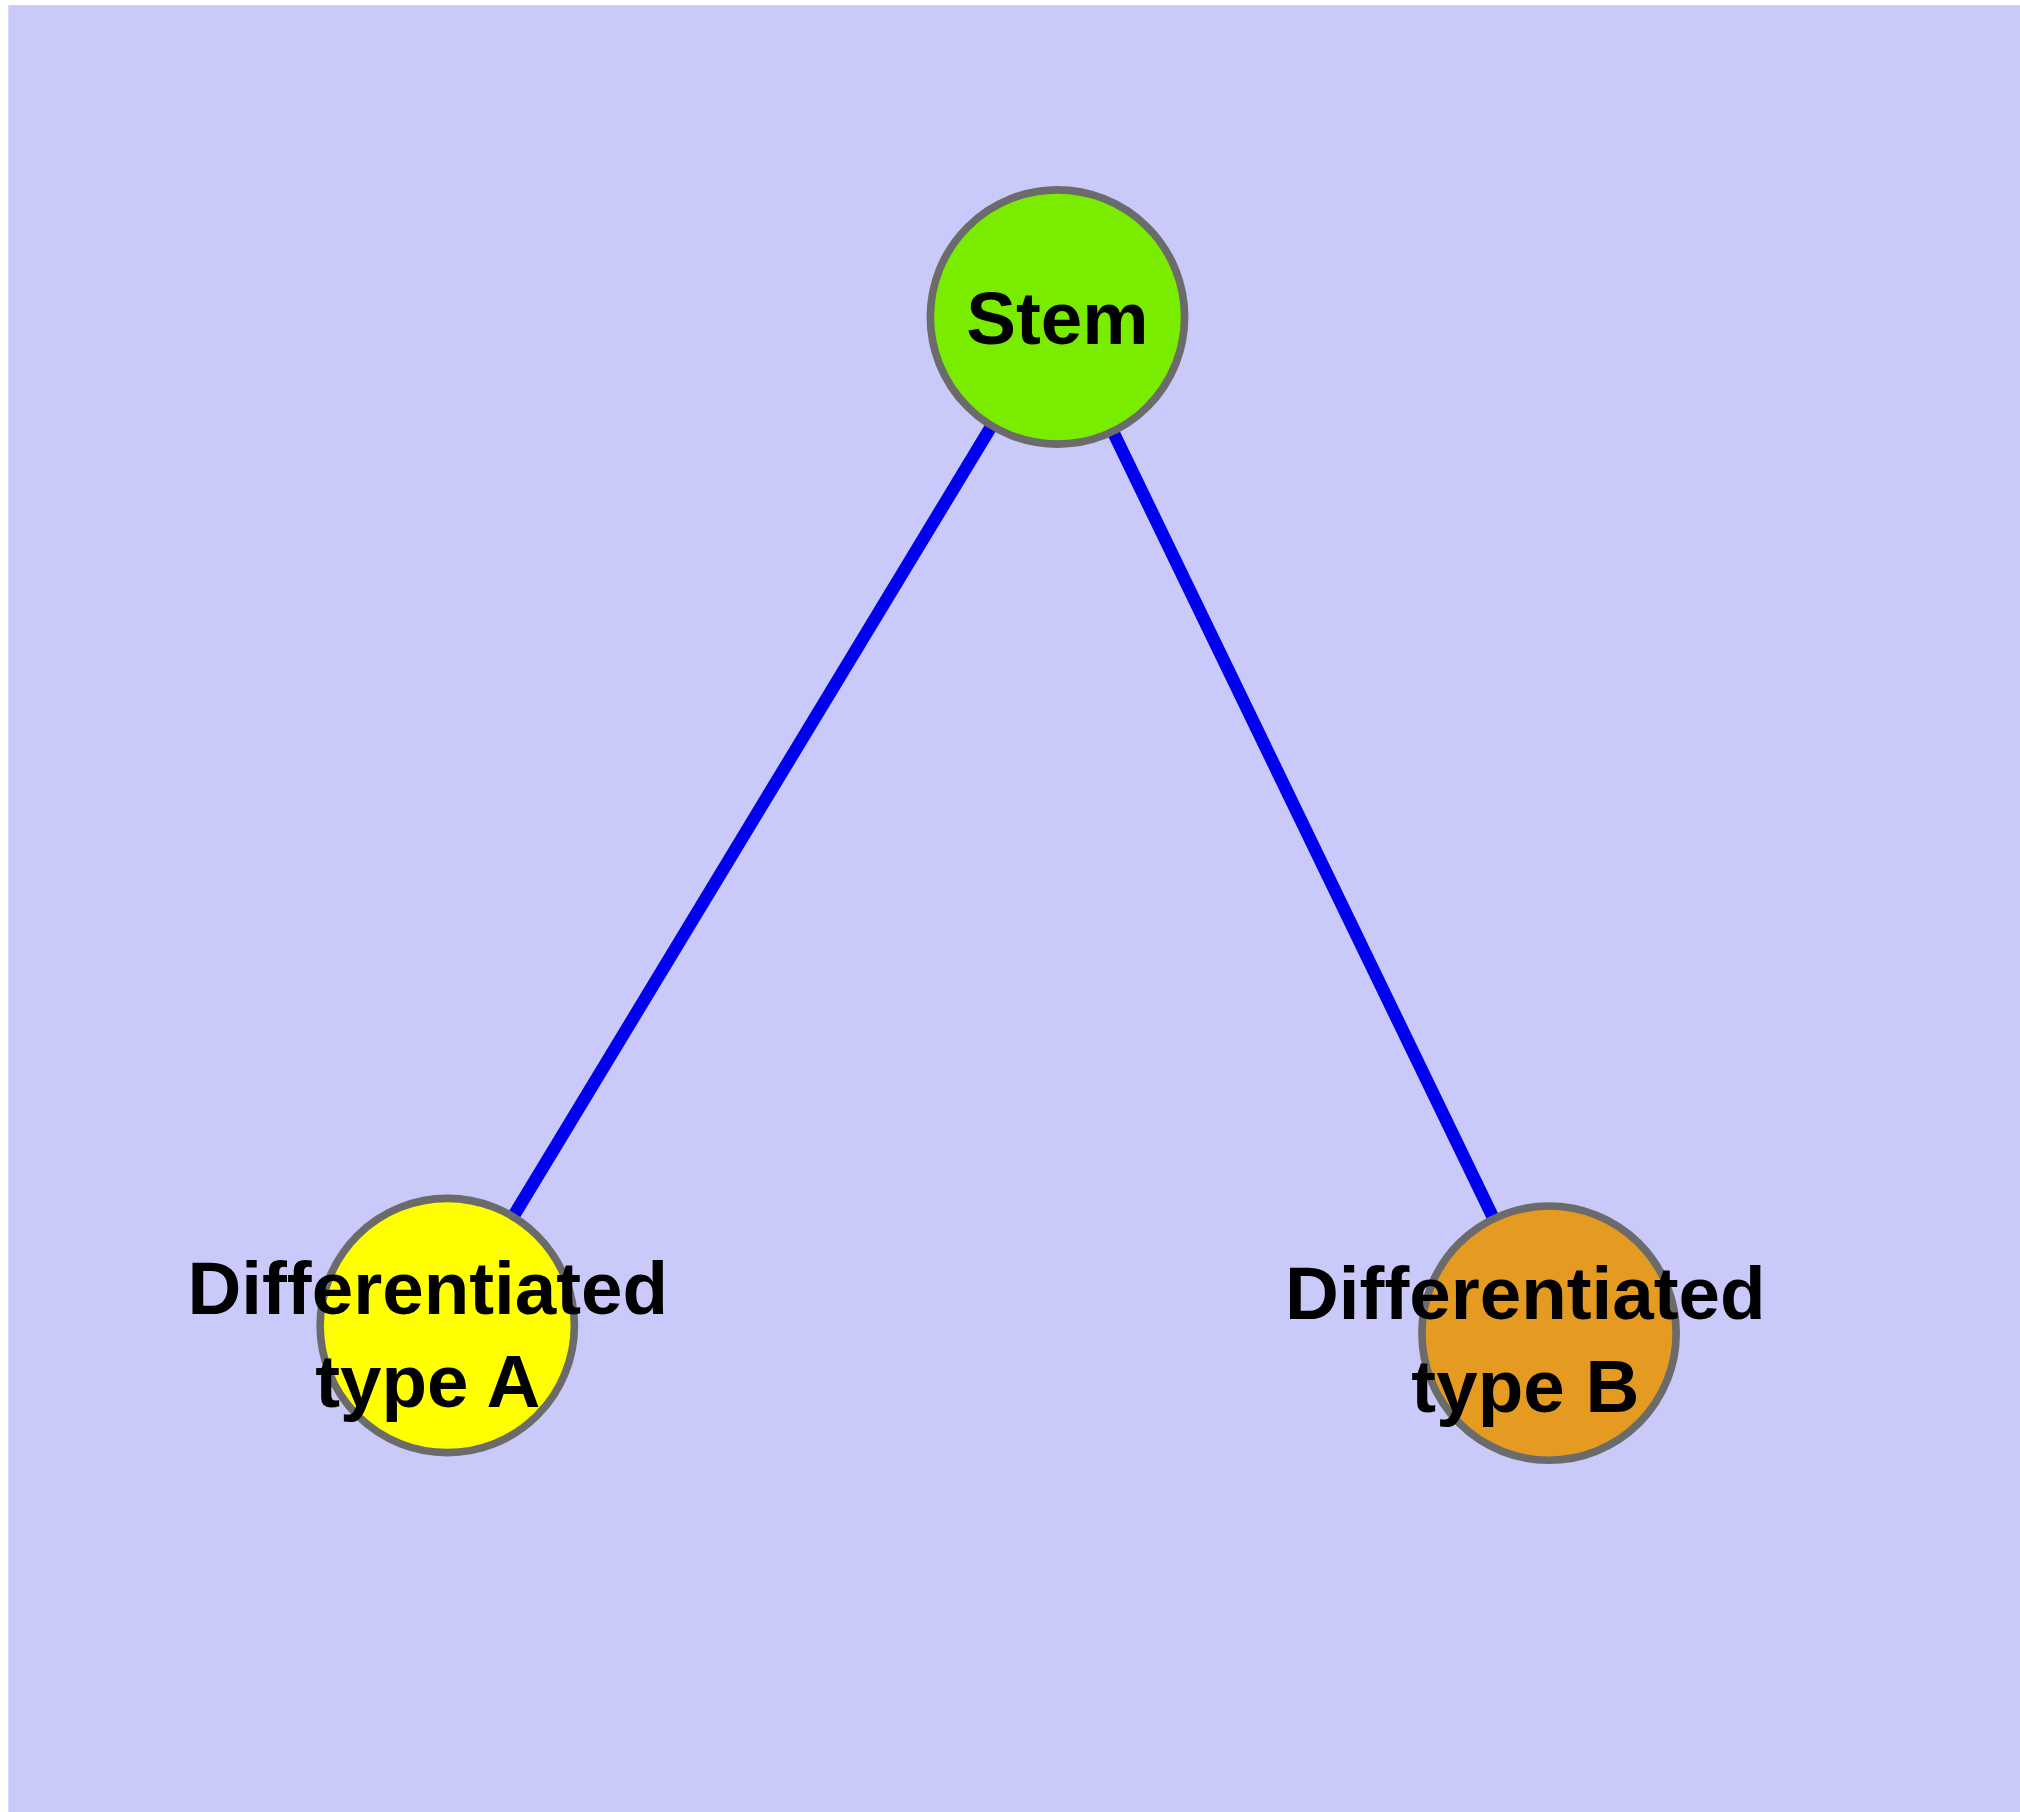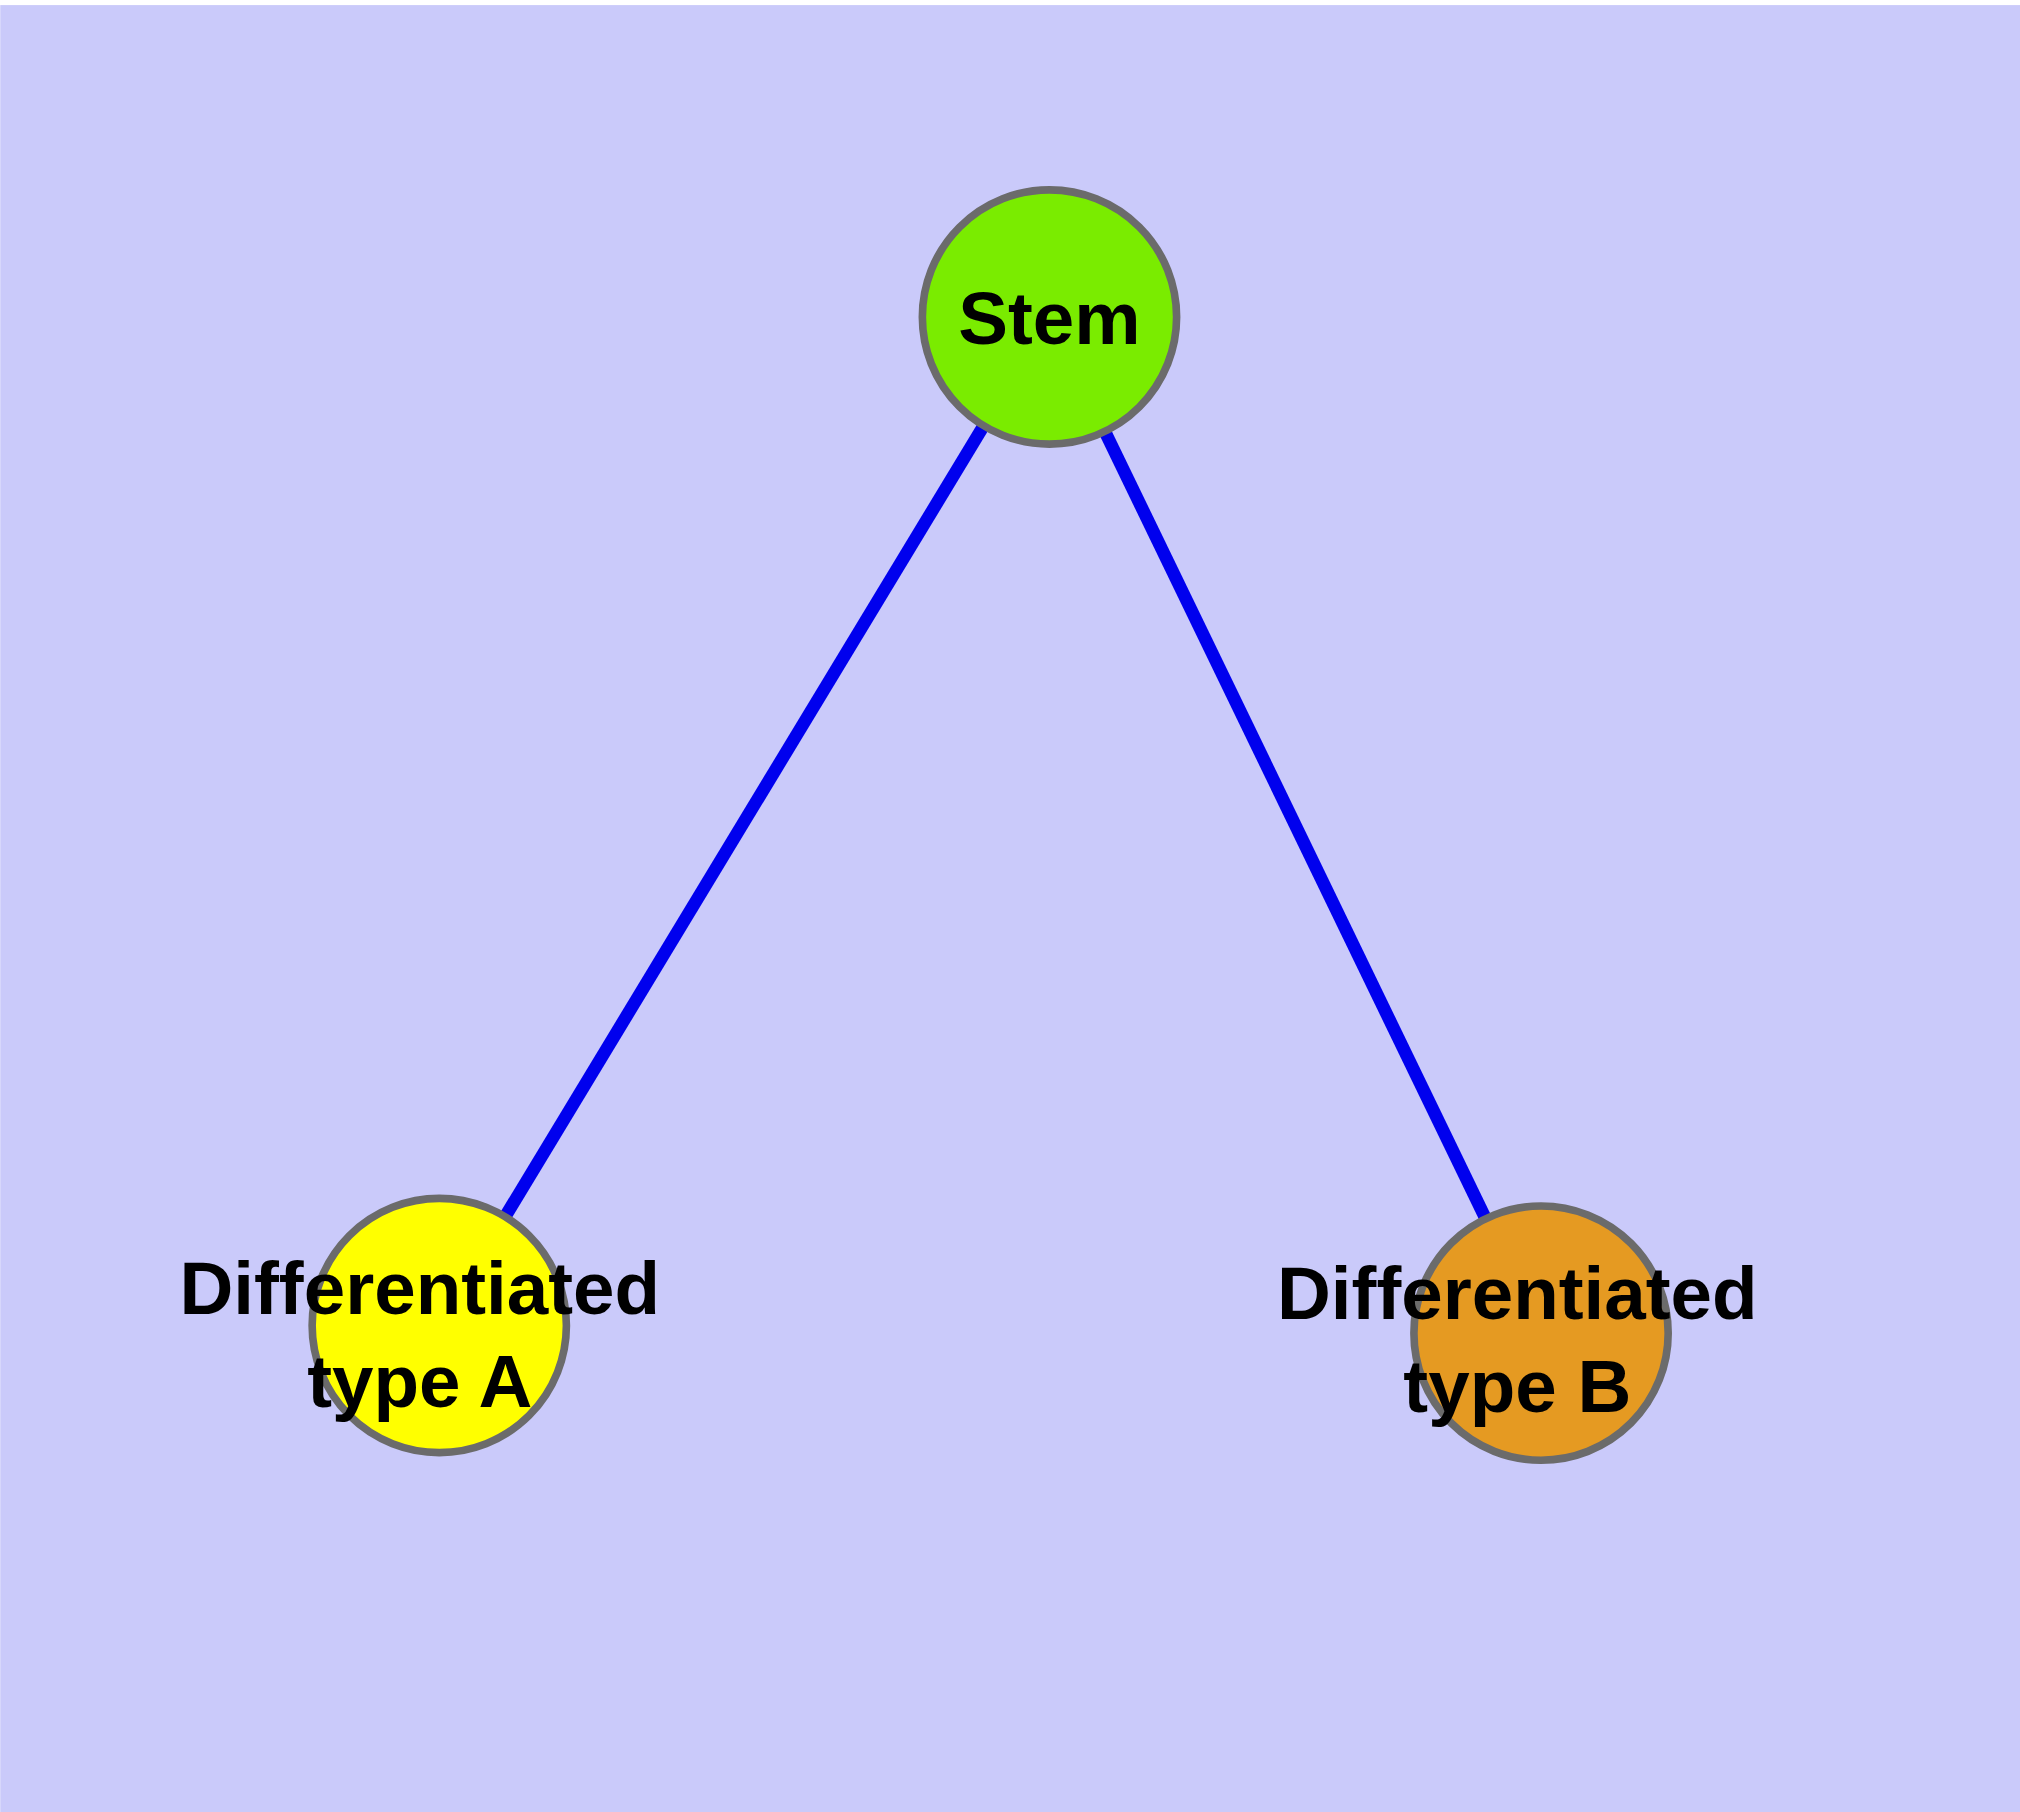--- a/index.html
+++ b/index.html
@@ -8,20 +8,21 @@
     background: #ffffff;
     width: 2021px;
     height: 1812px;
     overflow: hidden;
   }
   .stage {
     position: relative;
     width: 1777px;
     height: 1812px;
     font-family: "Liberation Sans", sans-serif;
+    padding-left: 8px;
   }
   svg { display: block; }
   .edge {
     stroke-width: 15;
     fill: none;
   }
   .node {
     stroke-width: 9;
   }
   .node-label {

